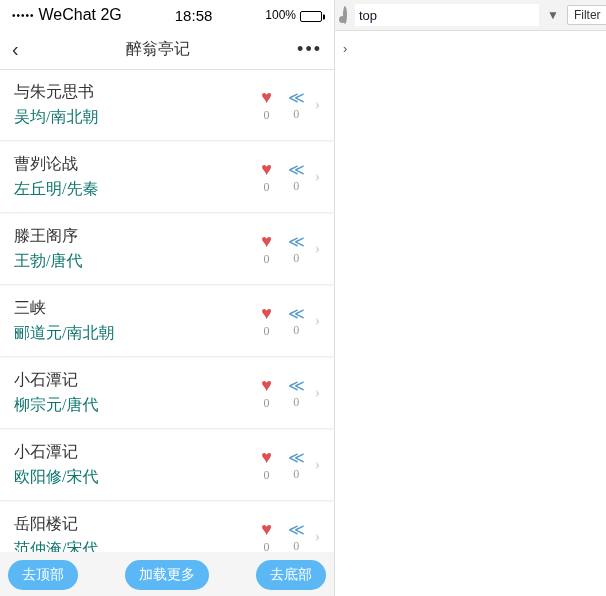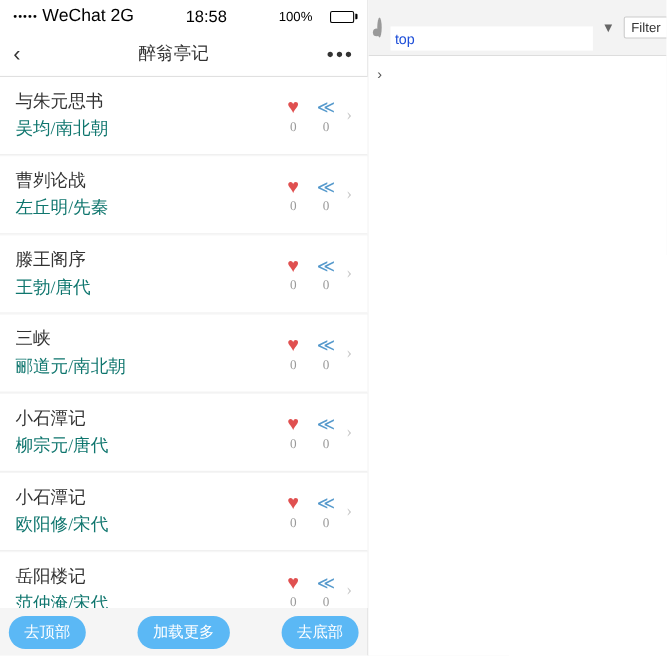--- a/index.html
+++ b/index.html
@@ -23,21 +23,21 @@
       align-items: center;
       justify-content: space-between;
       padding: 6px 12px;
       font-size: 12px;
       color: #000;
     }
     .status-left { display: flex; align-items: center; gap: 4px; }
     .signal-dots { font-size: 10px; letter-spacing: 1px; }
     .wechat-label { font-size: 16px; }
     .status-center { font-size: 15px; font-weight: 500; }
-    .status-right { display: flex; align-items: center; gap: 16px; font-size: 12px; }
+    .status-right { display: flex; align-items: flex-end; gap: 4px; font-size: 12px; }
     .battery-bar {
       width: 22px; height: 11px; border: 1.5px solid #000; border-radius: 2px; position: relative; display: inline-block;
     }
     .battery-bar::after {
       content: ''; position: absolute; right: -4px; top: 50%; transform: translateY(-50%);
       width: 2px; height: 5px; background: #000; border-radius: 0 1px 1px 0;
     }
     .battery-fill { width: 90%; height: 100%; background: #000; border-radius: 1px; }
 
     
@@ -159,23 +159,22 @@
       border-radius: 50%;
     }
 
     .devtools-search {
       flex: 1;
       height: 22px;
       border: none;
       background: #fff;
       font-size: 13px;
       padding: 0 4px;
-      color: #1d4ed8;
+      color: #0f172a;
       outline: none;
-      margin-top: 20px;
     }
 
     .devtools-dropdown {
       font-size: 12px;
       color: #666;
       cursor: pointer;
     }
 
     .devtools-btn {
       font-size: 12px;

